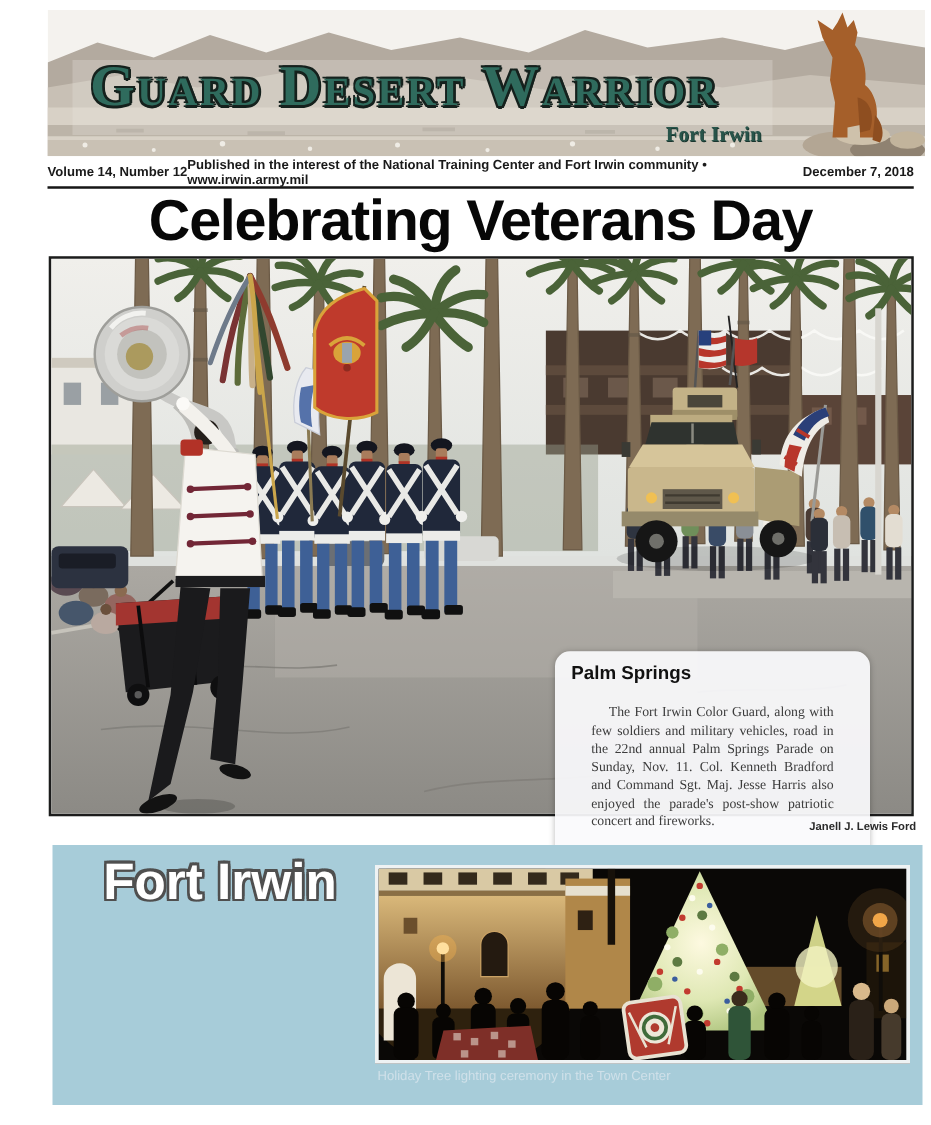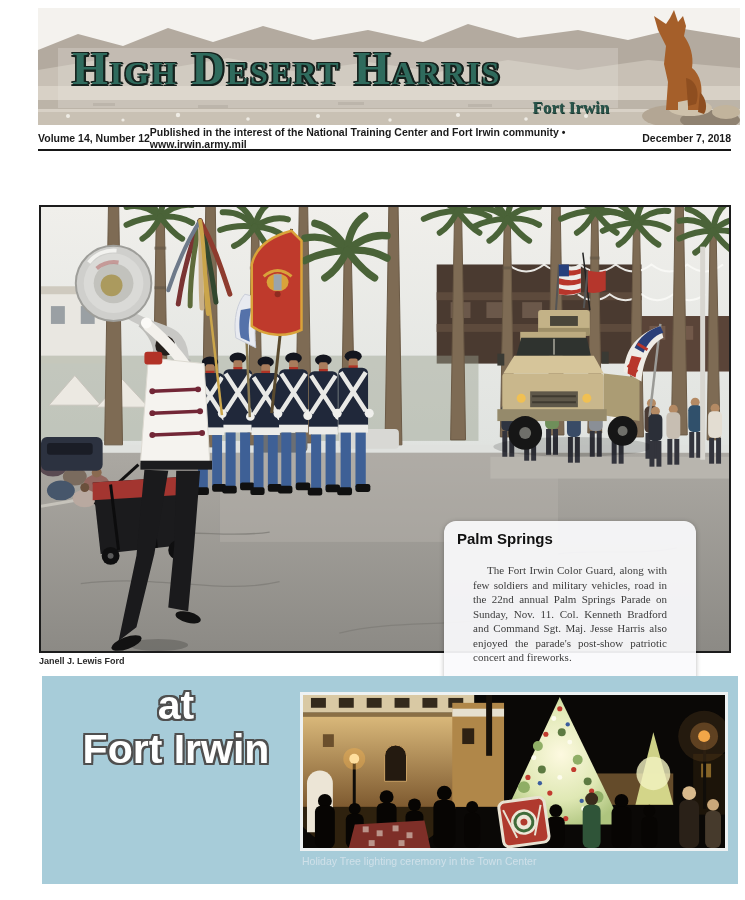--- a/index.html
+++ b/index.html
@@ -34,21 +34,21 @@
     border:2px solid #1c1c1c;box-sizing:border-box;background:#dfe1de;}
   .main-photo svg{position:absolute;left:0;top:0;width:100%;height:100%;}
   .inset{position:absolute;left:403px;top:314px;width:252px;box-sizing:border-box;
     padding:9px 13px 8px 13px;background:rgba(250,250,252,.93);border-radius:12px;
     box-shadow:0 1px 5px rgba(0,0,0,.28);}
   .inset h3{margin:0 0 5px 0;font-size:15px;font-weight:bold;color:#111;}
   .inset p{margin:16px;font-family:"Liberation Serif",serif;font-size:11px;line-height:1.32;
     color:#3c3c3c;text-align:justify;text-indent:14px;}
   .inset .more{margin-top:3px;text-align:right;font-family:"Liberation Serif",serif;
     font-weight:bold;font-size:11.5px;color:#222;text-indent:0;}
-  .credit{position:absolute;left:39px;top:656px;width:694px;text-align:left;
+  .credit{position:absolute;left:39px;top:656px;width:694px;text-align:right;
     font-size:9px;font-weight:bold;color:#2a2a2a;}
 
   
   .panel{position:absolute;left:42px;top:676px;width:696px;height:208px;background:#a7ccd9;}
   .banner-text{position:absolute;left:0;top:7px;width:268px;text-align:center;
     font-weight:bold;color:#fff;
     text-shadow:-2px -2px 0 #4f4f4f,2px -2px 0 #4f4f4f,-2px 2px 0 #4f4f4f,2px 2px 0 #4f4f4f,
                 0 -2px 0 #4f4f4f,0 2px 0 #4f4f4f,-2px 0 0 #4f4f4f,2px 0 0 #4f4f4f;}
   .banner-text .bl{line-height:44px;white-space:nowrap;}
   .banner-text .bl:nth-child(1){font-size:41px;}
@@ -99,31 +99,32 @@
         <ellipse cx="672" cy="112" rx="30" ry="10" fill="#8f8271"></ellipse>
         <ellipse cx="652" cy="100" rx="22" ry="8" fill="#cec1ab"></ellipse>
         <ellipse cx="688" cy="104" rx="14" ry="7" fill="#c2b49c"></ellipse>
         <path d="M616,8 L628,16 L632,10 L636,2 L640,14 L645,8 L648,18 L646,28 C652,36 656,48 654,60
                  C662,66 666,80 662,94 L664,102 L650,102 L650,92 L640,94 L640,102 L628,102 L630,74
                  L626,56 L628,38 L620,22 Z" fill="#a55f2a"></path>
         <path d="M648,70 C658,72 662,84 658,96 L650,98 Z" fill="#8e4e20"></path>
         <path d="M662,84 C668,90 670,100 666,106 L660,104 Z" fill="#8e4e20"></path>
       </g>
     </svg>
-    <div class="mast-title">High Desert Harris</div>
+    <div class="mast-title">Guard Desert Warrior</div>
     <div class="mast-loc">Fort Irwin</div>
   </div>
 
   <div class="infobar">
     <span>Volume 14, Number 12</span>
     <span class="mid">Published in the interest of the National Training Center and Fort Irwin community • www.irwin.army.mil</span>
     <span>December 7, 2018</span>
   </div>
   <div class="rule"></div>
 
+  <div class="headline">Celebrating Veterans Day</div>
 
   <div class="main-photo">
     <svg viewBox="0 0 692 448" preserveAspectRatio="none">
       <defs>
         <linearGradient id="sky" x1="0" y1="0" x2="0" y2="1">
           <stop offset="0" stop-color="#f0efeb"></stop>
             <stop offset="1" stop-color="#e0e3e0"></stop>
         </linearGradient>
         <linearGradient id="road" x1="0" y1="0" x2="0" y2="1">
           <stop offset="0" stop-color="#aba8a2"></stop>
@@ -405,21 +406,20 @@
       <h3>Palm Springs</h3>
       <p>The Fort Irwin Color Guard, along with few soldiers and military vehicles, road in the 22nd annual Palm Springs Parade on Sunday, Nov. 11. Col. Kenneth Bradford and Command Sgt. Maj. Jesse Harris also enjoyed the parade's post-show patriotic concert and fireworks.</p>
       <p class="more">More pictures on Page 2</p>
     </div>
   </div>
 
   <div class="credit">Janell J. Lewis Ford</div>
 
   <div class="panel">
     <div class="banner-text">
-      <div class="bl">at</div>
       <div class="bl">Fort Irwin</div>
     </div>
 
     <div class="tree-photo">
       <svg viewBox="0 0 424 156" preserveAspectRatio="none">
         <defs>
           <linearGradient id="wall" x1="0" y1="0" x2="0" y2="1">
             <stop offset="0" stop-color="#d9b87a"></stop>
               <stop offset="1" stop-color="#7e5a30"></stop>
           </linearGradient>

